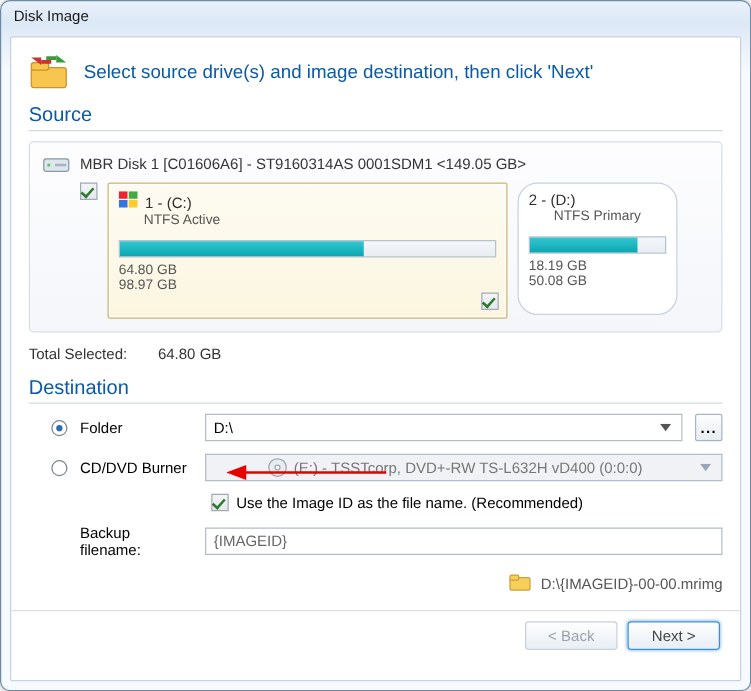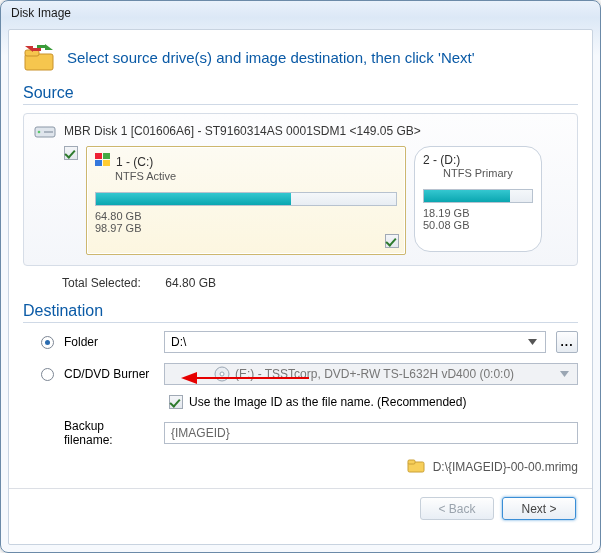--- a/index.html
+++ b/index.html
@@ -103,21 +103,21 @@
   }
   .bar-fill {
     position:absolute; left:0; top:0; bottom:0;
     background: linear-gradient(#34c7d0, #0aa6b0);
   }
   .sizes { font-size:11px; color:#555; margin-top:4px; line-height:1.1; }
   .card-check {
     position:absolute; right:6px; bottom:6px;
   }
   .total-row { margin-top:10px; color:#333; }
-  .total-row span.k { display:inline-block; width:100px;margin-left:39px; }
+  .total-row span.k { display:inline-block; width:100px; }
   .dest-section { margin-top:12px; }
   .dest-body { padding-left:18px; }
   .dest-row { display:flex; align-items:center; gap:10px; margin-bottom:10px; }
   .radio {
     width:13px; height:13px; border:1px solid #7c8694; border-radius:50%; background:#fff; position:relative;
   }
   .radio.on::after {
     content:""; position:absolute; left:3px; top:3px; width:5px; height:5px; border-radius:50%; background:#2b6cb0;
   }
   .dest-label { width:90px; }

